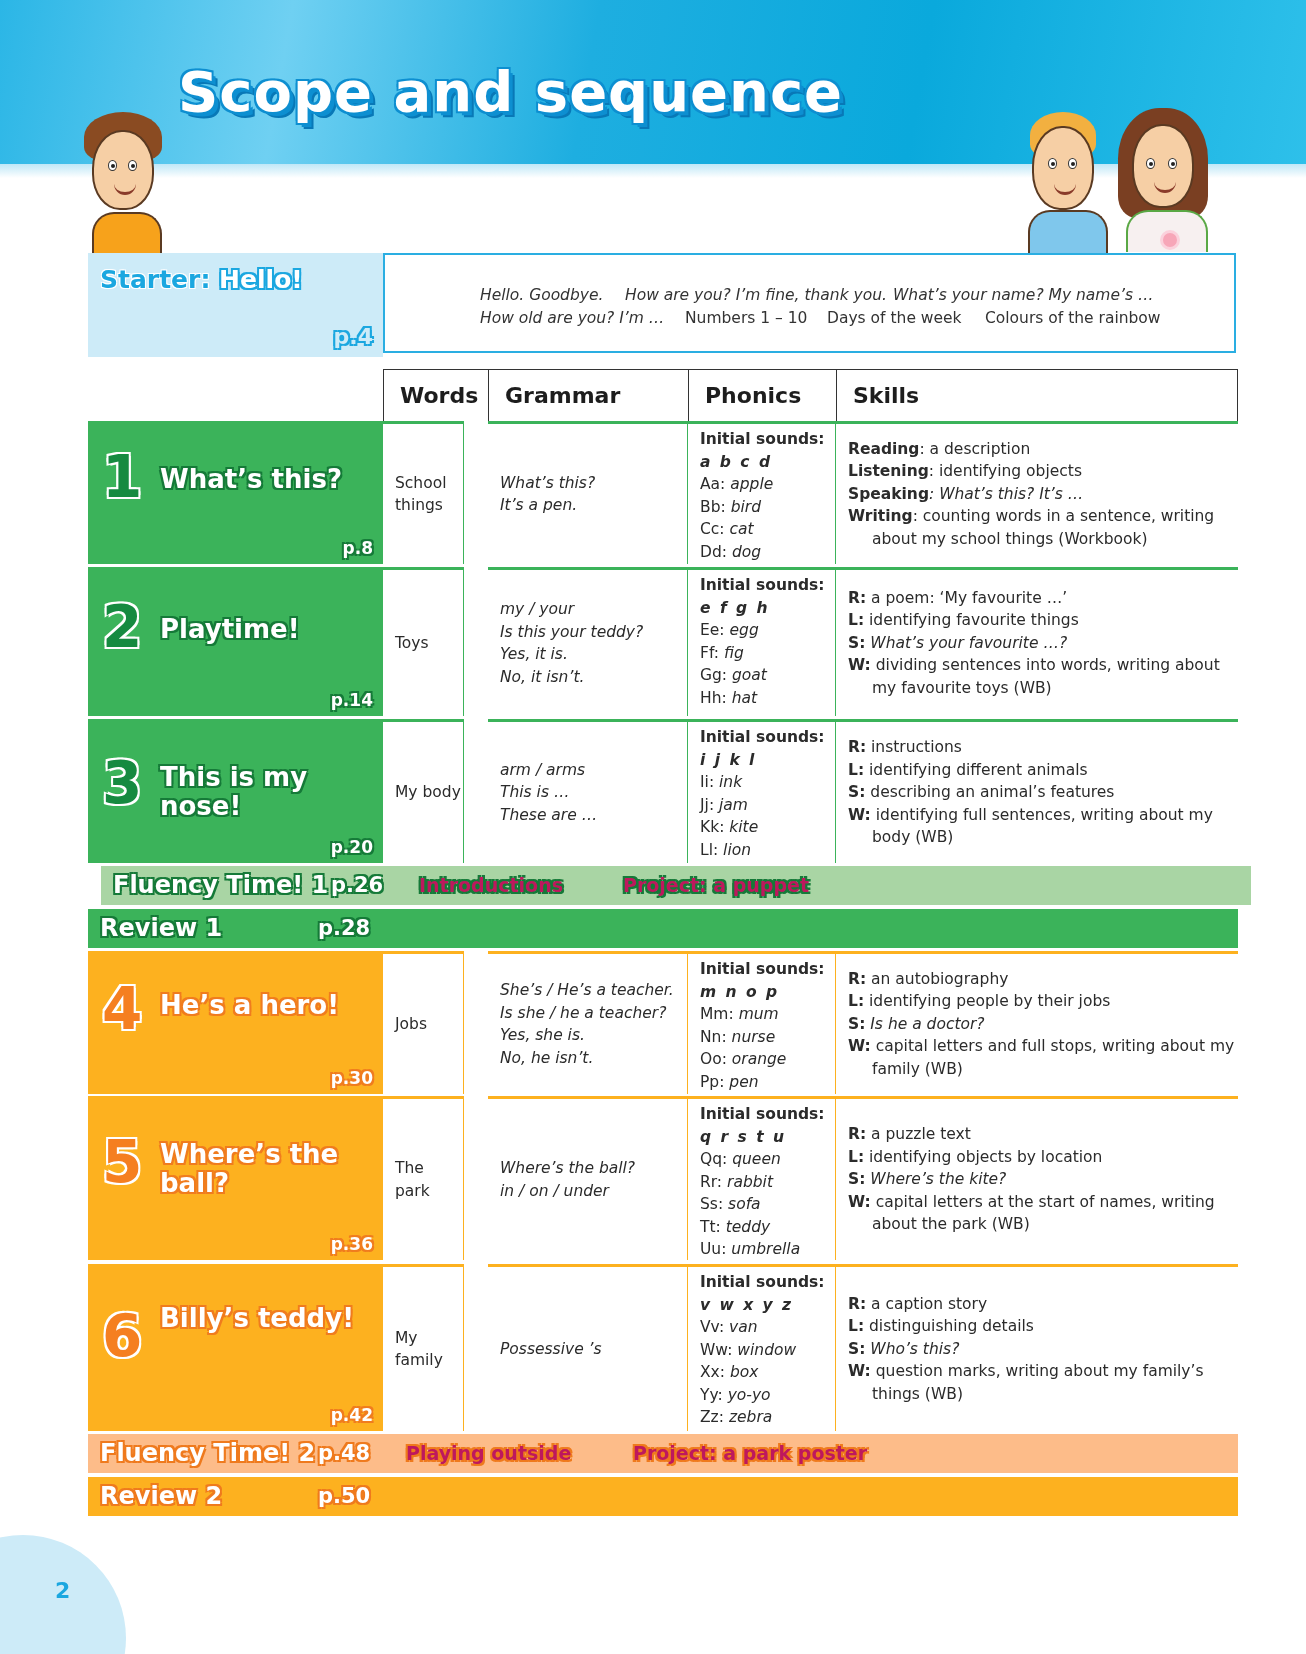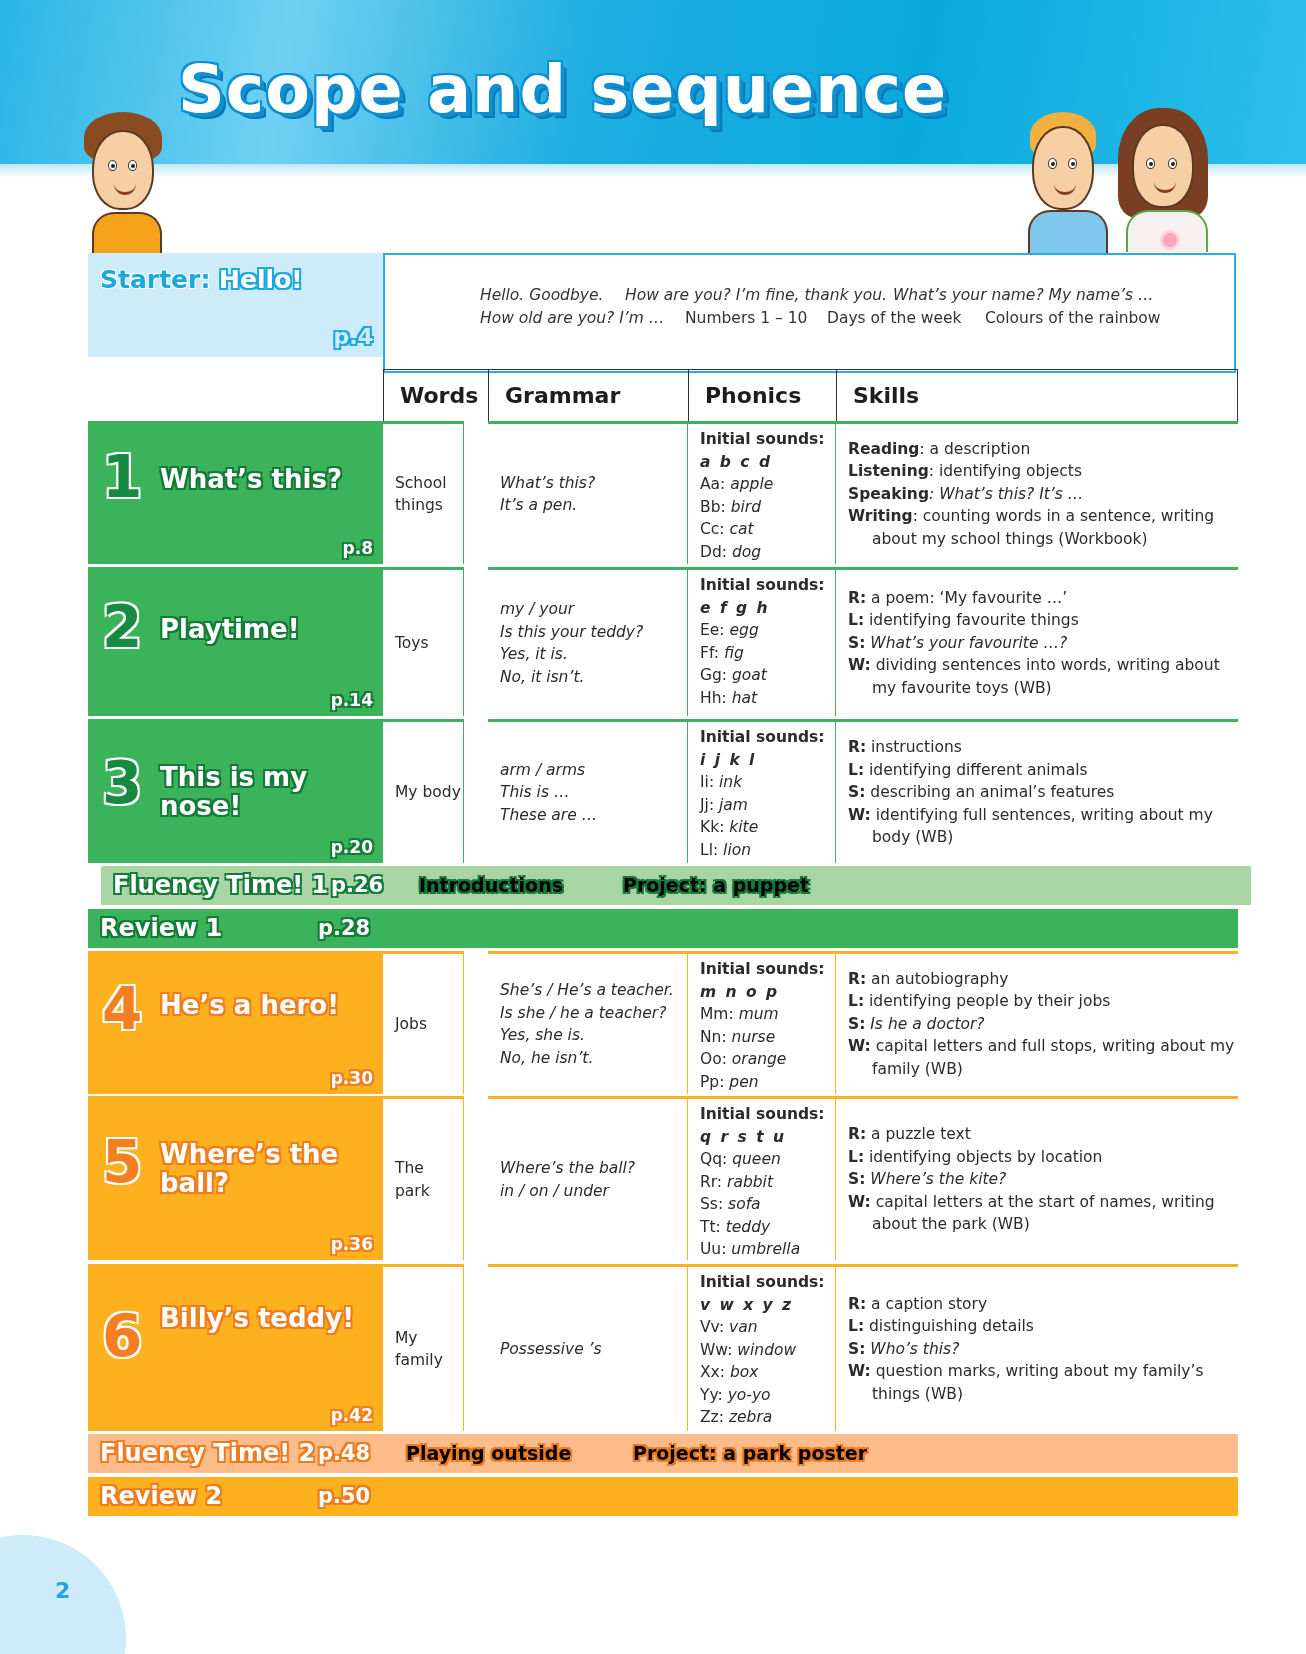--- a/index.html
+++ b/index.html
@@ -8,22 +8,22 @@
 
   .banner {
     position: absolute; left: 0; top: 0; width: 1306px; height: 168px;
     background: linear-gradient(100deg, #2bb6e6 0%, #6fd0f2 22%, #1eaee0 45%, #0aa9dc 70%, #2ec0ea 100%);
   }
   .banner::after {
     content: ""; position: absolute; left: 0; right: 0; bottom: -10px; height: 14px;
     background: linear-gradient(#bfe7f7, #ffffff);
   }
   .page-title {
-    position: absolute; left: 178px; top: 52px;
-    font-family: "DejaVu Sans", sans-serif; font-weight: bold; font-size: 65px;
+    position: absolute; left: 178px; top: 59px;
+    font-family: "DejaVu Sans", sans-serif; font-weight: bold; font-size: 56px;
     color: #ffffff; letter-spacing: 1px;
     text-shadow: 4px 4px 0 #0d8fd1, -2px -2px 0 #0d8fd1, 2px -2px 0 #0d8fd1, -2px 2px 0 #0d8fd1, 6px 6px 0 #0878b7;
   }
 
   
   .kid { position: absolute; }
   .kid .head { position: absolute; border-radius: 48% 48% 45% 45%; background: #f6cfa5; border: 2px solid #5a3a22; }
   .kid .hair { position: absolute; border-radius: 50% 50% 30% 30%; }
   .kid .body { position: absolute; border-radius: 22px 22px 0 0; border: 2px solid #5a3a22; border-bottom: none; }
   .kid .eye { position: absolute; width: 9px; height: 11px; background: #fff; border: 1.5px solid #333; border-radius: 50%; }
@@ -38,21 +38,21 @@
   .starter-title {
     position: absolute; left: 12px; top: 12px; font-weight: bold; font-size: 25px; color: #1ba7e0;
     text-shadow: -1px -1px 0 #fff, 1px -1px 0 #fff, -1px 1px 0 #fff, 1px 1px 0 #fff;
   }
   .starter-title .hello { color: #ffffff; text-shadow: -2px -2px 0 #1ba7e0, 2px -2px 0 #1ba7e0, -2px 2px 0 #1ba7e0, 2px 2px 0 #1ba7e0; }
   .starter-page {
     position: absolute; right: 10px; bottom: 8px; font-weight: bold; font-size: 22px; color: #cdebf8;
     text-shadow: -2px -2px 0 #1ba7e0, 2px -2px 0 #1ba7e0, -2px 2px 0 #1ba7e0, 2px 2px 0 #1ba7e0;
   }
   .starter-box {
-    position: absolute; left: 383px; top: 253px; width: 853px; height: 120px;
+    position: absolute; left: 383px; top: 253px; width: 853px; height: 100px;
     border: 2px solid #2aaee2; background: #fff;
   }
   .starter-line { position: absolute; left: 95px; font-size: 15.5px; color: #333; white-space: nowrap; }
   .starter-line span { position: absolute; white-space: nowrap; }
   .it { font-style: italic; }
 
   
   .col-header-row { position: absolute; left: 383px; top: 369px; width: 855px; height: 52px; border: 1.5px solid #333; border-bottom: none; }
   .col-h { position: absolute; top: 0; height: 52px; font-weight: bold; font-size: 22px; padding-top: 13px; padding-left: 16px; color: #1d1d1d; border-right: 1.5px solid #333; }
 
@@ -81,21 +81,21 @@
   .orange .unit-label { background: #fdb11f; }
   .orange .unit-num { color: #f57f20; text-shadow: -2px -2px 0 #fff, 2px -2px 0 #fff, -2px 2px 0 #fff, 2px 2px 0 #fff; }
   .orange .unit-title, .orange .unit-page {
     text-shadow: -2px -2px 0 #f07c1e, 2px -2px 0 #f07c1e, -2px 2px 0 #f07c1e, 2px 2px 0 #f07c1e;
   }
   .orange .cell { border-top: 3px solid #fdb11f; border-right: 1px solid #fdb11f; }
 
   .band { position: absolute; left: 88px; width: 1150px; height: 39px; }
   .band-label { position: absolute; left: 12px; top: 5px; font-weight: bold; font-size: 24px; color: #fff; white-space: nowrap; }
   .band-page { position: absolute; left: 230px; top: 7px; font-weight: bold; font-size: 21px; color: #fff; }
-  .band-item { position: absolute; top: 8px; font-weight: bold; font-size: 19px; color: #000000; white-space: nowrap; }
+  .band-item { position: absolute; top: 8px; font-weight: bold; font-size: 19px; color: #be185d; white-space: nowrap; }
   .band.g-light { background: #a9d5a4; }
   .band.g-dark { background: #3bb35a; }
   .band.o-light { background: #fdbc89; }
   .band.o-dark { background: #fdb11f; }
   .band.g-light *, .band.g-dark * {
     text-shadow: -2px -2px 0 #157a38, 2px -2px 0 #157a38, -2px 2px 0 #157a38, 2px 2px 0 #157a38;
   }
   .band.o-light *, .band.o-dark * {
     text-shadow: -2px -2px 0 #ef7a1d, 2px -2px 0 #ef7a1d, -2px 2px 0 #ef7a1d, 2px 2px 0 #ef7a1d;
   }

